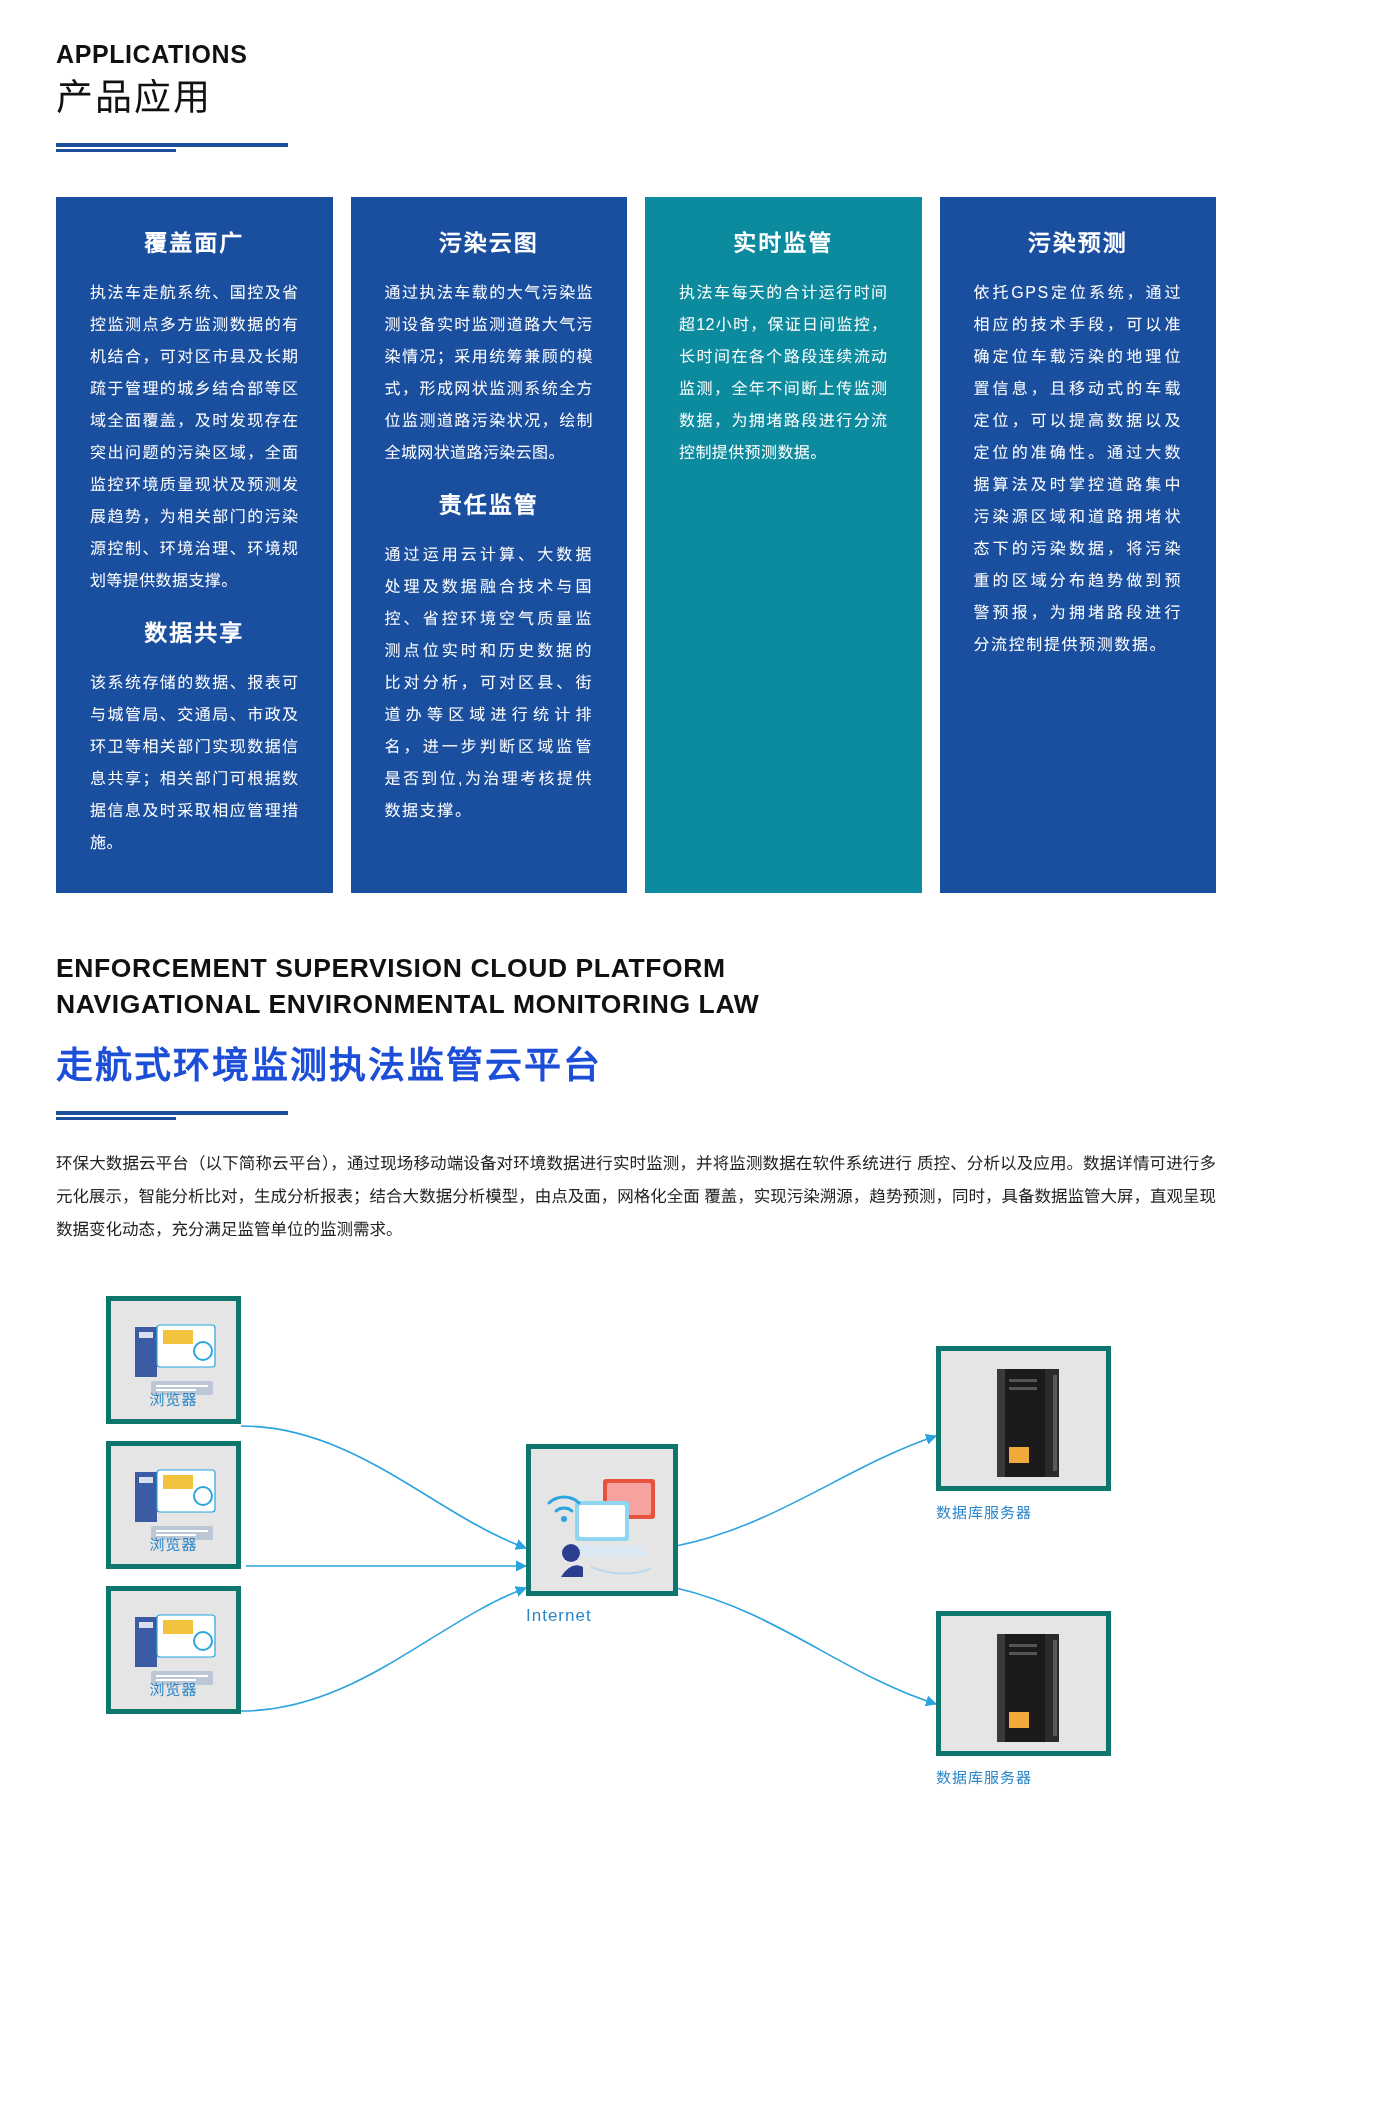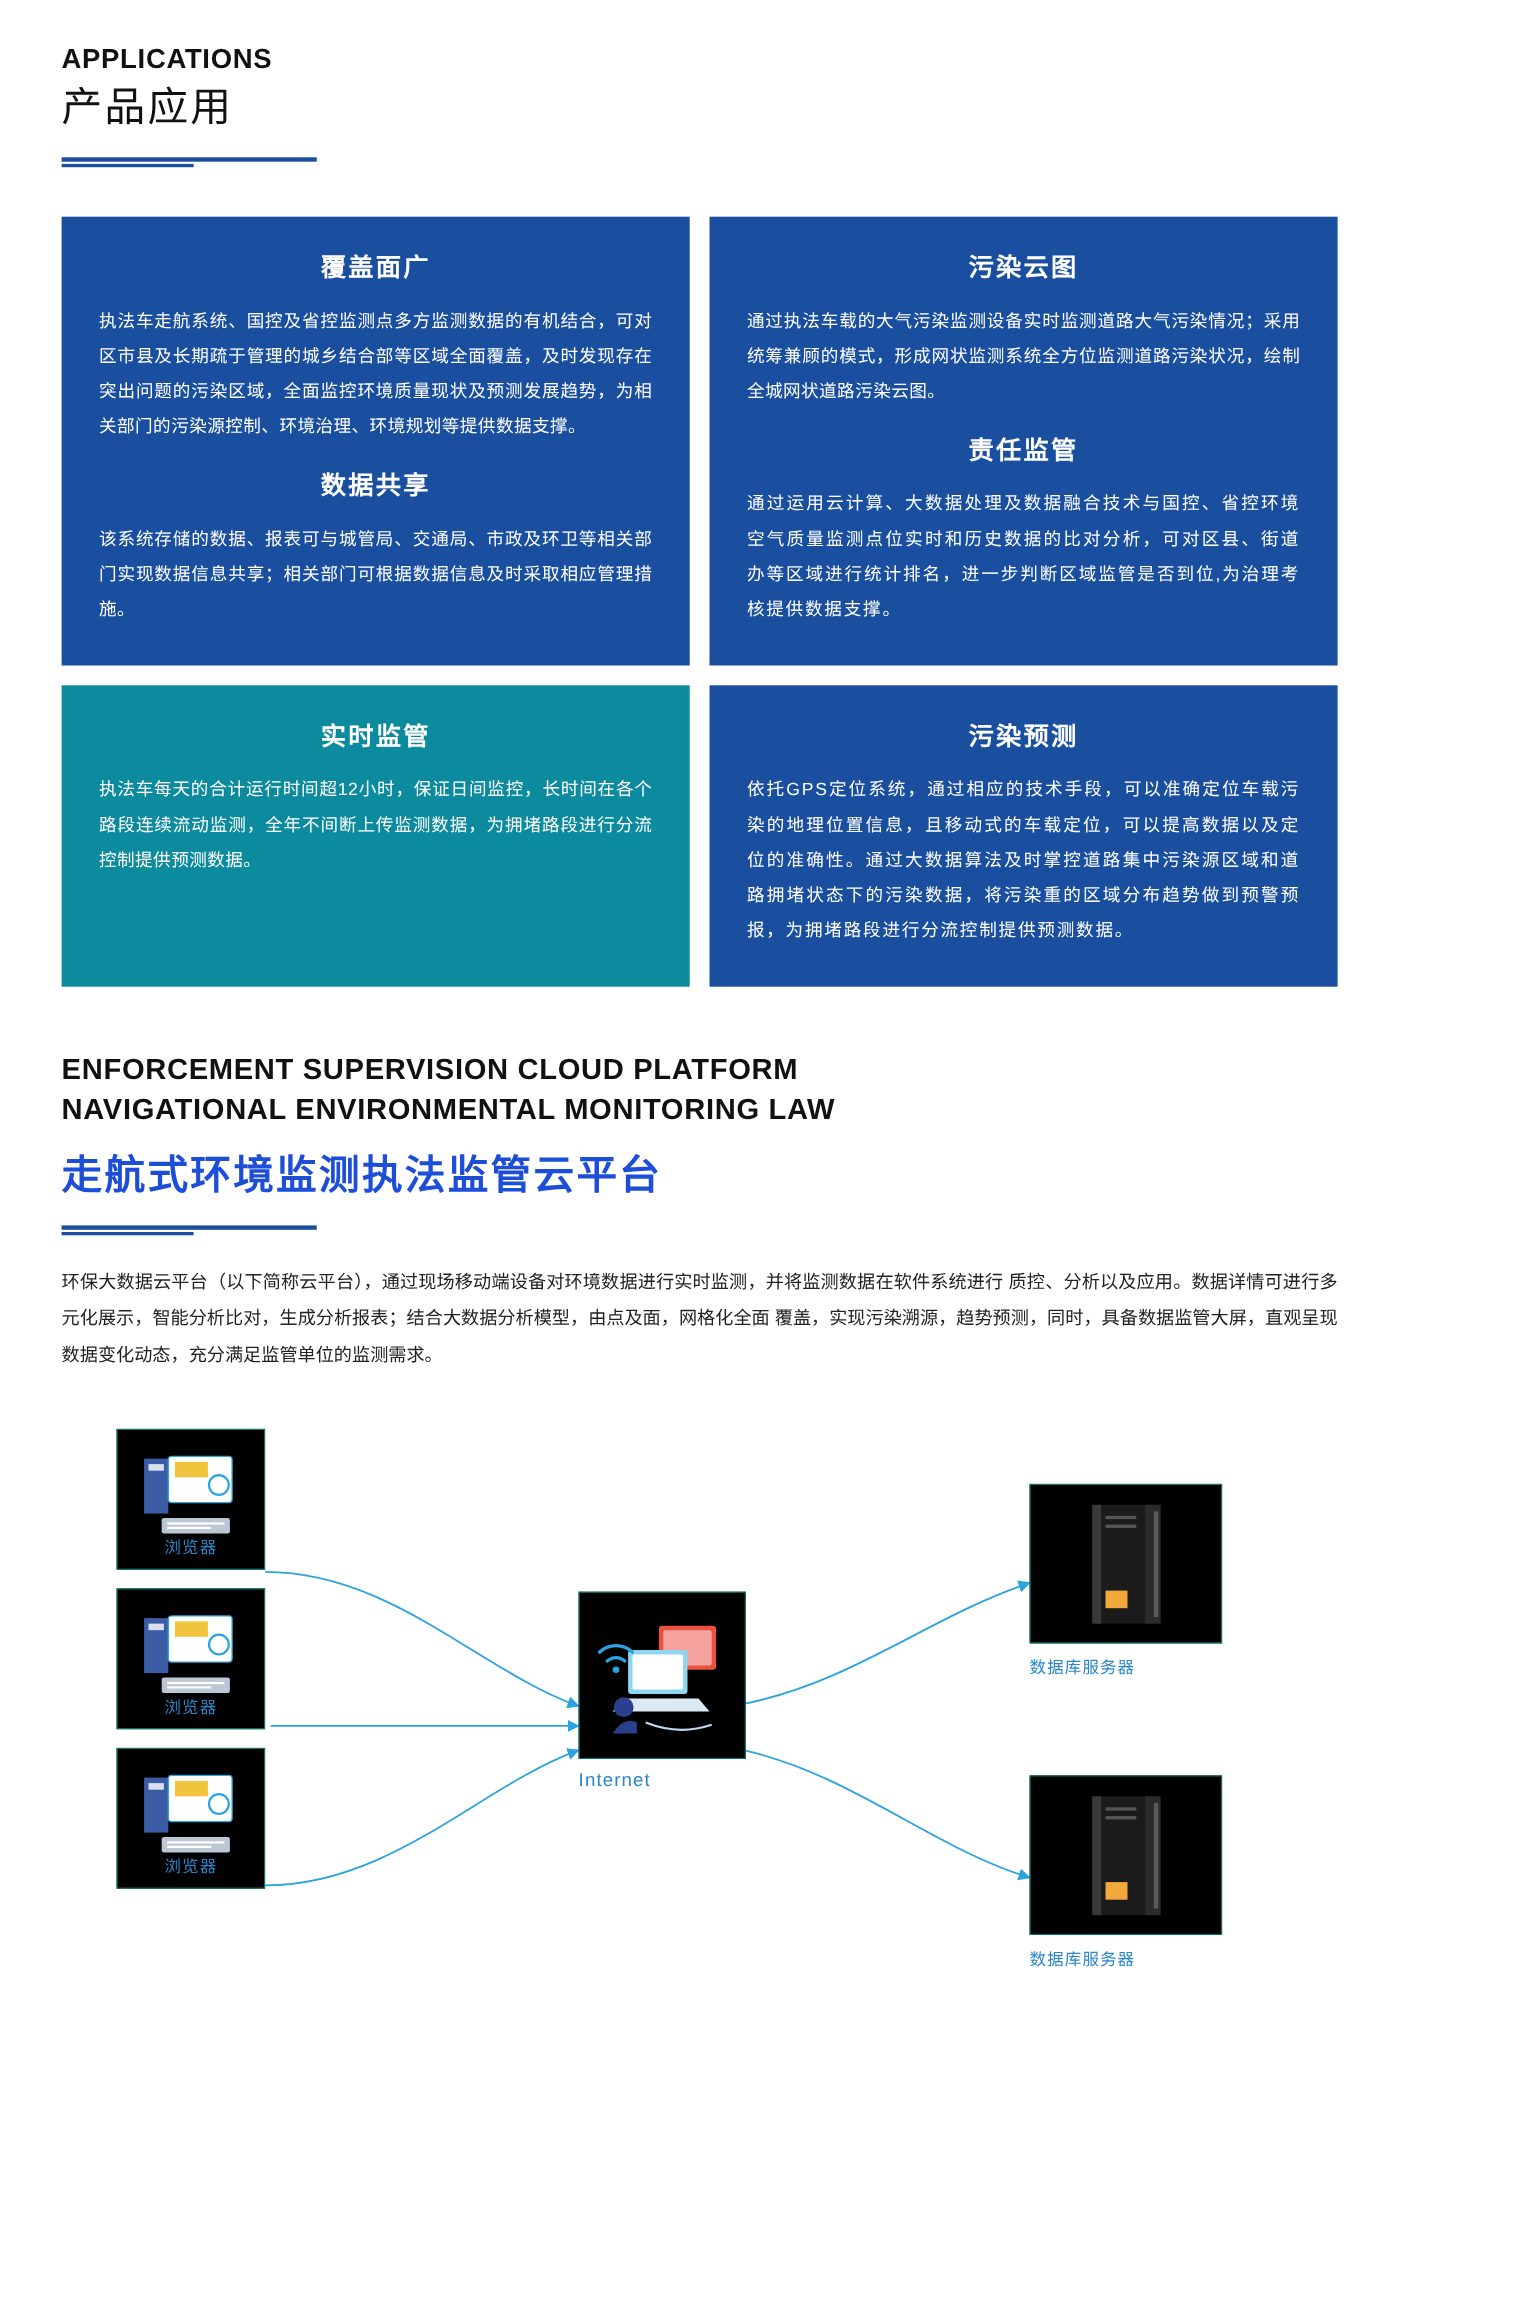--- a/index.html
+++ b/index.html
@@ -48,21 +48,21 @@
   .rule:after{
     content:"";
     position:absolute;left:0;top:6px;
     width:120px;height:3px;background:#1b4f9c;
   }
 
   
   .cards{
     margin-top:46px;
     display:grid;
-    grid-template-columns:1fr 1fr;
+    grid-template-columns:1fr 1fr 1fr 1fr;
     gap:18px 18px;
   }
   .card{
     box-sizing:border-box;
     padding:26px 34px 30px 34px;
     color:#ffffff;
   }
   .card.blue{background:#1a4fa0;}
   .card.teal{background:#0c8a9e;}
   .card h3{
@@ -121,22 +121,22 @@
     margin-top:30px;
     position:relative;
     width:1288px;
     height:560px;
   }
   .diagram svg{ position:absolute; left:0; top:0; }
 
   .node-box{
     position:absolute;
     box-sizing:border-box;
-    border:1px solid #0f766e;
-    background:#000000;
+    border:5px solid #0f766e;
+    background:#e5e5e5;
   }
   .node-label{
     position:absolute;
     text-align:center;
     color:#2a86c8;
     font-size:15px;
     letter-spacing:1px;
     width:100%;
     left:0;
   }

